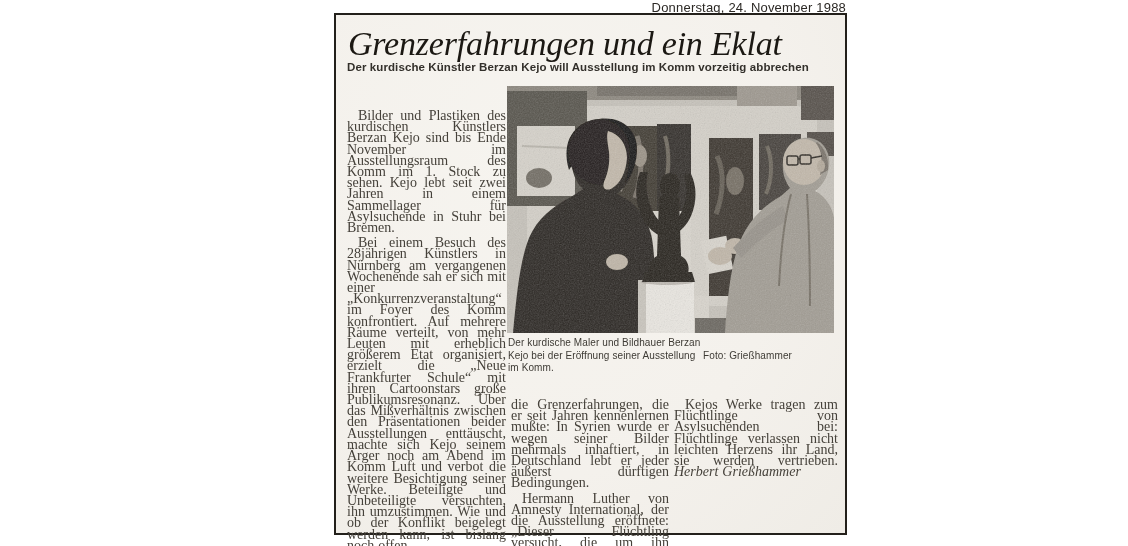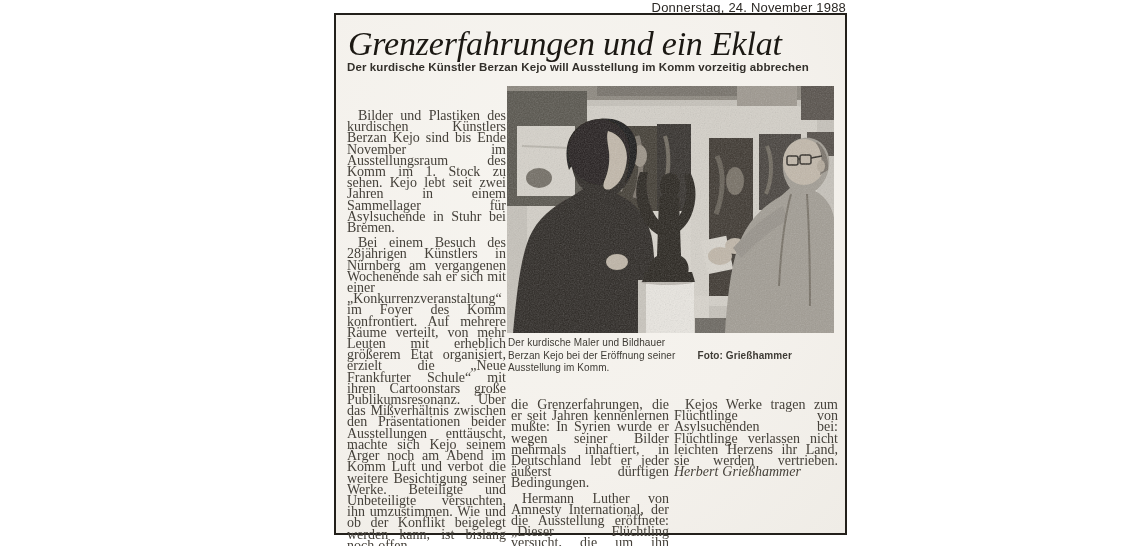--- a/index.html
+++ b/index.html
@@ -60,21 +60,21 @@
   .photo-wrap{
     position:absolute;left:171px;top:71px;width:327px;height:247px;
     background:#c2beb6;
   }
   .photo-wrap svg{display:block;width:327px;height:247px;}
   .caption{
     position:absolute;left:172px;top:322px;width:326px;
     font-size:10px;line-height:12.5px;
     color:#3e3b35;letter-spacing:0.1px;
   }
-  .caption .credit{float:right;margin-top:12.5px;margin-right:42px;font-weight:bold;}
+  .caption .credit{float:right;margin-top:12.5px;margin-right:42px;}
 </style>
 </head>
 <body>
 
 <div class="stage">
 
   <div class="date-line">Donnerstag, 24. November 1988</div>
 
   <div class="clip">
 

